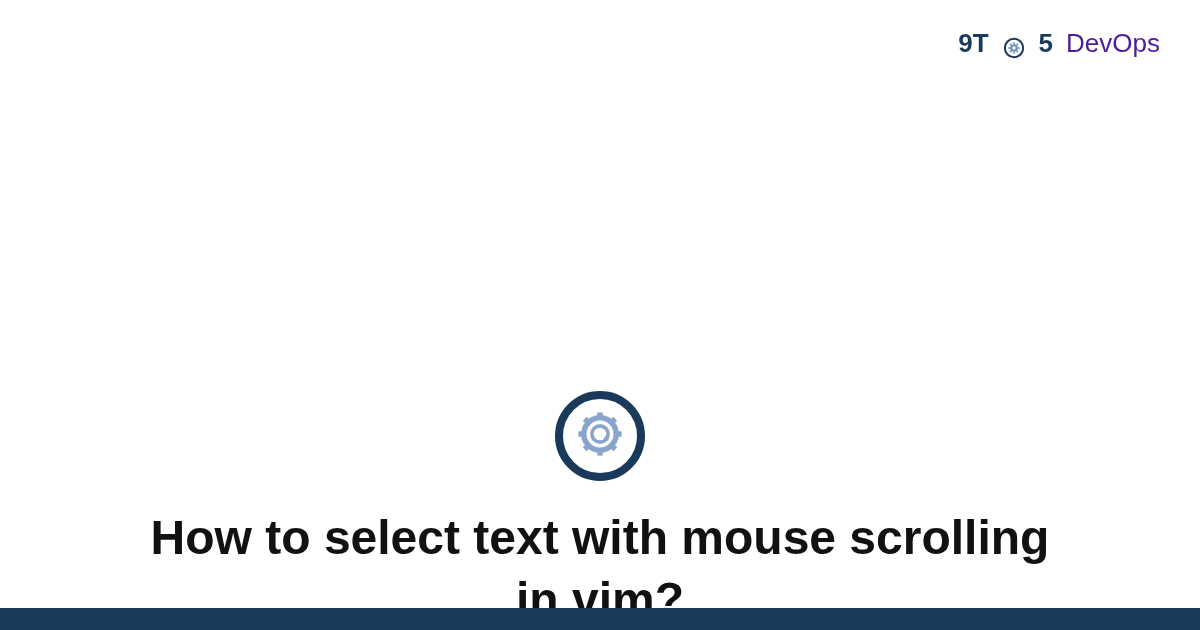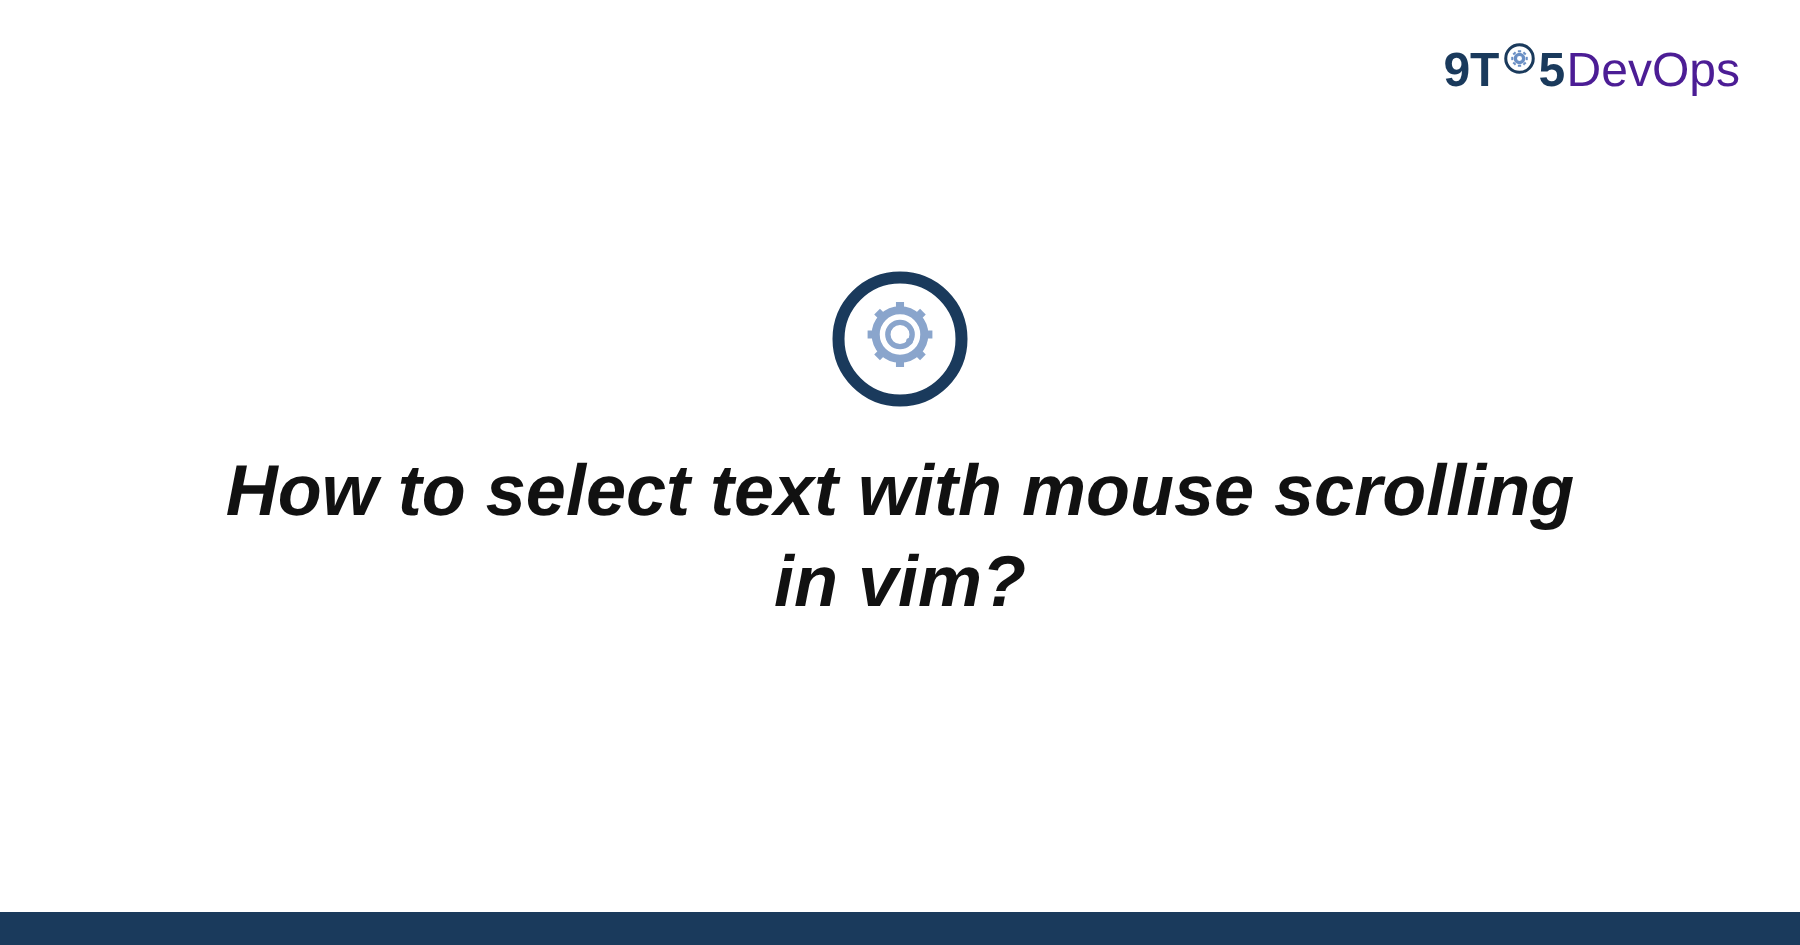--- a/index.html
+++ b/index.html
@@ -12,25 +12,25 @@
       height: 630px;
       font-family: Arial, Helvetica, sans-serif;
       background: #ffffff;
       position: relative;
       overflow: hidden;
     }
     .logo {
       position: absolute;
       top: 28px;
       right: 40px;
-      font-size: 32px;
+      font-size: 26px;
       font-weight: 600;
       display: flex;
-      align-items: flex-start;
-      gap: 1px;
+      align-items: flex-end;
+      gap: 13px;
     }
     .logo-part1 {
       color: #1a3a5c;
       font-weight: 700;
     }
     .logo-gear-small {
       display: inline-flex;
       align-items: center;
       justify-content: center;
       margin: 0 1px;
@@ -45,24 +45,23 @@
     }
     .main-content {
       position: absolute;
       top: 0;
       left: 0;
       width: 100%;
       height: 100%;
       display: flex;
       flex-direction: column;
       align-items: center;
-      justify-content: center;
+      justify-content: flex-end;
       gap: 22px;
       padding-top: 20px;
-      font-style: italic;
     }
     .gear-badge {
       width: 90px;
       height: 90px;
       border-radius: 50%;
       border: 8px solid #1a3a5c;
       display: flex;
       align-items: center;
       justify-content: center;
       margin-top: -50px;

